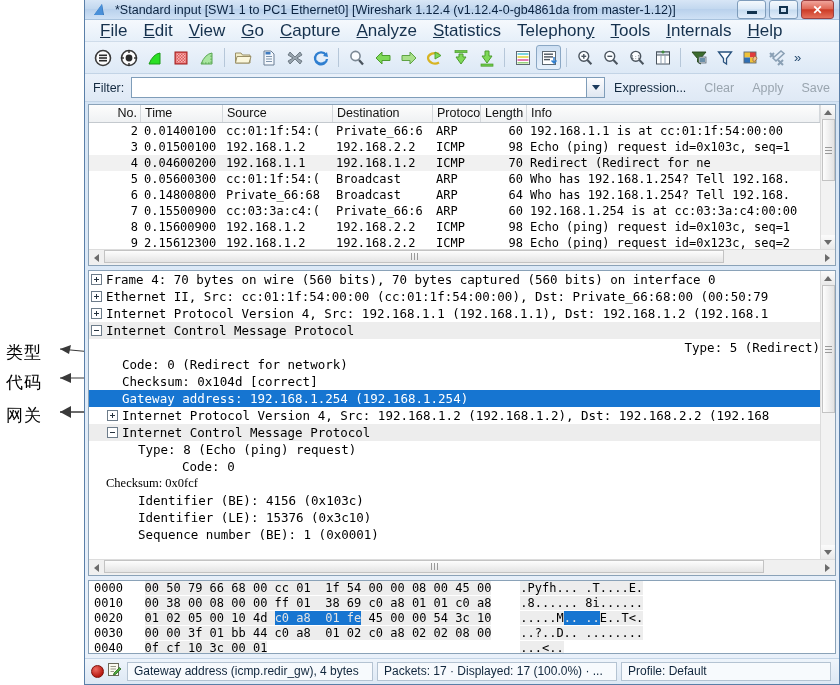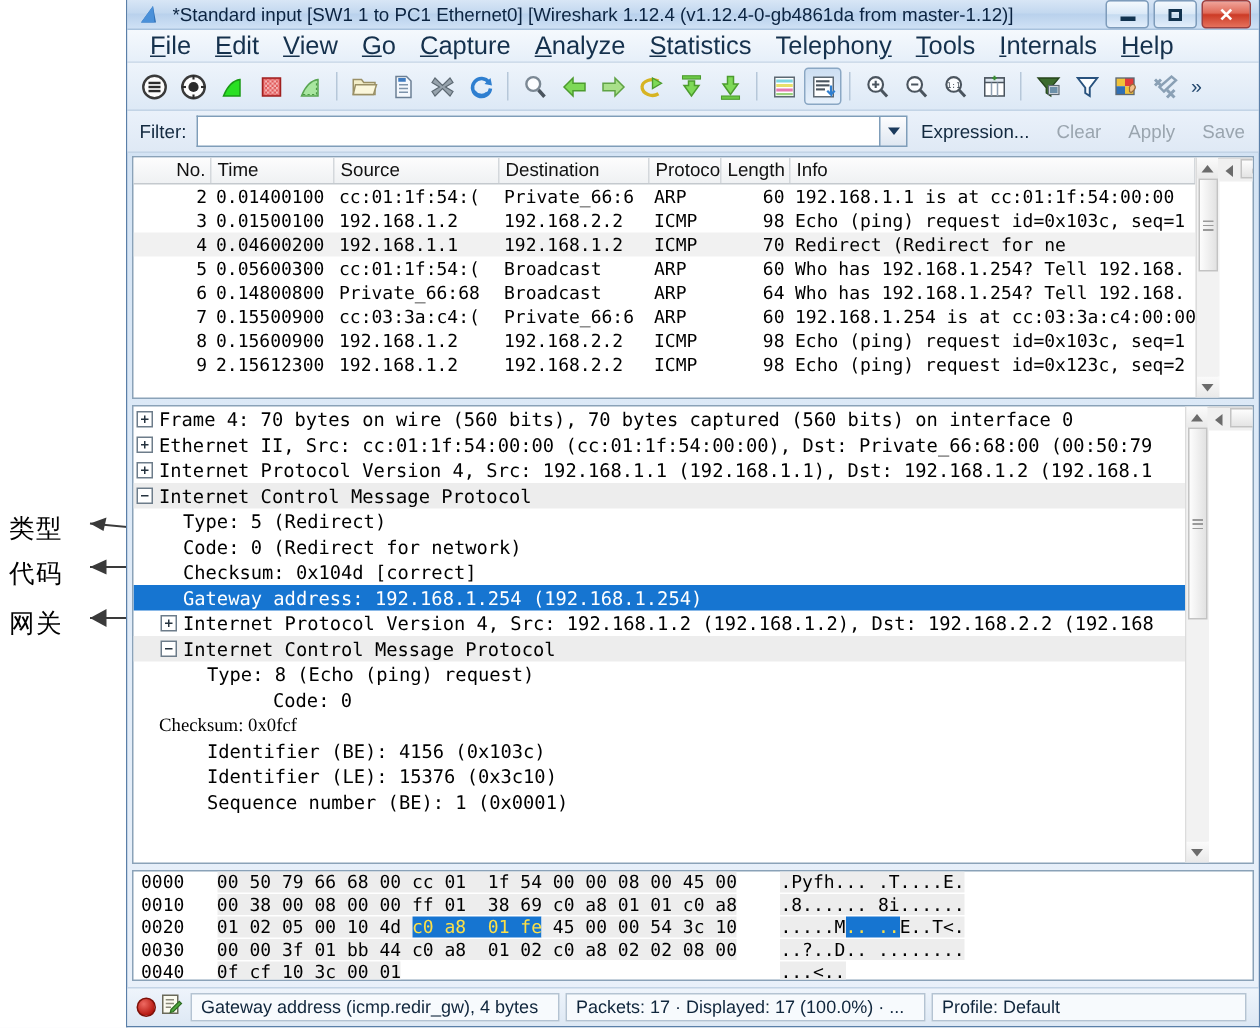--- a/index.html
+++ b/index.html
@@ -119,21 +119,21 @@
     display:flex; align-items:center; justify-content:center;
   }
   .filter-drop .car { width:0;height:0;border-left:4px solid transparent;border-right:4px solid transparent;border-top:5px solid #1b3a5c;}
   .fbtn { font-size:12.5px; padding:0 9px; color:#12293f; white-space:nowrap;}
   .fbtn.dim { color:#9aa5af; }
 
   
   .panes { position:relative; z-index:2; flex:1 1 auto; display:flex; flex-direction:column; padding: 2px 3px 0 3px; }
   .pane {
     background:#fff; border:1px solid #8aa2b8; position:relative;
-    display:flex; flex-direction:row; overflow:hidden;
+    display:flex; flex-direction:column; overflow:hidden;
   }
   .pane-gap { height:4px; flex:0 0 auto; }
 
   
   .plist { height:162px; flex:0 0 auto; }
   .pl-body { display:flex; flex:1 1 auto; min-height:0; }
   .pl-cols { flex:1 1 auto; min-width:0; display:flex; flex-direction:column; overflow:hidden;}
   .pl-head { display:flex; height:18px; background: linear-gradient(to bottom,#fdfdfd,#eff1f3); border-bottom:1px solid #c4c9ce; flex:0 0 auto;}
   .pl-head div {
     font-size: 12.5px; color:#111; padding-left:4px; line-height:17px;
@@ -171,21 +171,21 @@
   .exp-spacer { width:15px; flex:0 0 auto;}
   .pt-text { font-size:12.5px; line-height:17px; color:#000; }
 
   
   .phex { height:74px; flex:0 0 auto; }
   .ph-body { display:flex; flex:1 1 auto; min-height:0; }
   .ph-rows { flex:1 1 auto; overflow:hidden; font-family:"DejaVu Sans Mono","Liberation Mono",monospace; padding-left:5px;}
   .ph-row { height:15px; font-size:12px; line-height:15px; white-space:pre; color:#000;}
   .ph-row .off { color:#000; }
   .ph-row .hexpart { background:#ededed; }
-  .ph-row .hilite { background:#1675d1; color:#fde047; }
+  .ph-row .hilite { background:#1675d1; color:#e5e5e5; }
   .ph-row .ascii { background:#ededed; }
 
   
   .vsb {
     width:15px; flex:0 0 auto; background:#f0f0f0; border-left:1px solid #dcdcdc;
     display:flex; flex-direction:column; align-items:center;
   }
   .vsb .arrw { width:15px; height:14px; display:flex; align-items:center; justify-content:center; background:linear-gradient(to bottom,#fbfbfb,#e9e9e9); }
   .vsb .tri-up{width:0;height:0;border-left:4px solid transparent;border-right:4px solid transparent;border-bottom:5px solid #6b6b6b;}
   .vsb .tri-dn{width:0;height:0;border-left:4px solid transparent;border-right:4px solid transparent;border-top:5px solid #6b6b6b;}
@@ -616,21 +616,21 @@
                 <span class="pt-text">Ethernet II, Src: cc:01:1f:54:00:00 (cc:01:1f:54:00:00), Dst: Private_66:68:00 (00:50:79</span>
               </div>
               <div class="pt-row" style="padding-left: 2px;">
                 <span class="exp plus"></span>
                 <span class="pt-text">Internet Protocol Version 4, Src: 192.168.1.1 (192.168.1.1), Dst: 192.168.1.2 (192.168.1</span>
               </div>
               <div class="pt-row hl" style="padding-left: 2px;">
                 <span class="exp"></span>
                 <span class="pt-text">Internet Control Message Protocol</span>
               </div>
-              <div class="pt-row" style="padding-left: 18px;">
+              <div class="pt-row" style="padding-left: 18px; justify-content: flex-end;">
                 <span class="exp-spacer"></span>
                 <span class="pt-text">Type: 5 (Redirect)</span>
               </div>
               <div class="pt-row" style="padding-left: 18px;">
                 <span class="exp-spacer"></span>
                 <span class="pt-text">Code: 0 (Redirect for network)</span>
               </div>
               <div class="pt-row" style="padding-left: 18px;">
                 <span class="exp-spacer"></span>
                 <span class="pt-text">Checksum: 0x104d [correct]</span>

